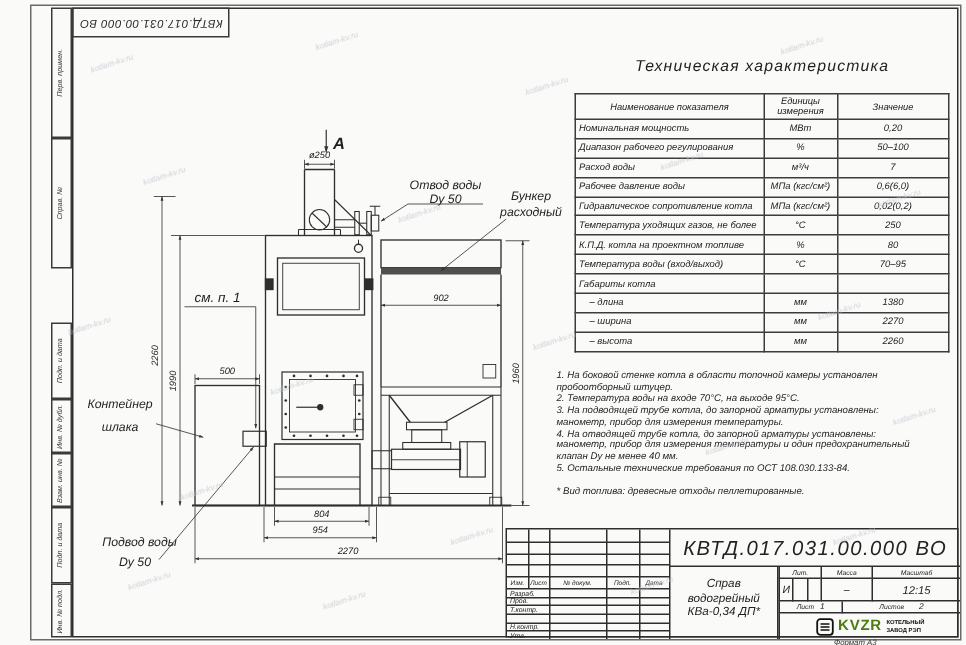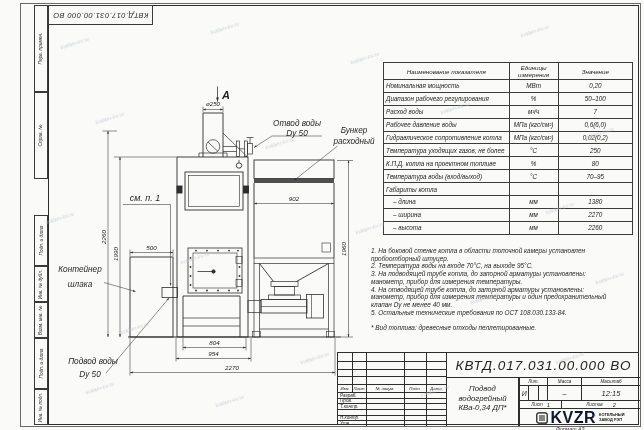--- a/index.html
+++ b/index.html
@@ -35,21 +35,21 @@
   #tb{left:337px;top:352px;width:302px;height:73px;border:1.2px solid #2e2e2e;font-style:italic;}
   #tb .ln{position:absolute;background:#2e2e2e;}
   #tb .cell{position:absolute;box-sizing:border-box;color:#222;}
   #tb-desig{left:108px;top:0;width:194px;height:25px;border-left:1px solid #2e2e2e;border-bottom:1px solid #2e2e2e;
             display:flex;align-items:center;justify-content:center;font-size:13.5px;letter-spacing:1px;color:#1a1a1a;}
   #tb-name{left:108px;top:25px;width:73px;height:48px;border-left:1px solid #2e2e2e;border-right:1px solid #2e2e2e;
            text-align:center;font-size:7.8px;padding-top:6px;line-height:9.5px;}
   .tb-h{font-size:4.5px;display:flex;align-items:center;justify-content:center;}
   .tb-v{display:flex;align-items:center;justify-content:center;}
   #tb-logo-row{left:181px;top:56px;width:121px;height:17px;display:flex;align-items:center;justify-content:center;gap:3px;}
-  #kvzr-text{font-style:normal;font-weight:bold;font-size:16px;letter-spacing:.5px;color:#0f172a;}
+  #kvzr-text{font-style:normal;font-weight:bold;font-size:10px;letter-spacing:.5px;color:#4d7c0f;}
   #company{font-style:normal;font-size:3.9px;line-height:4.6px;color:#111;font-weight:bold;}
   .rowlab{position:absolute;left:0;width:28px;font-size:4.6px;padding-left:2px;color:#222;}
   .colhead{position:absolute;font-size:4.3px;text-align:center;color:#222;}
   #format-label{left:556px;top:425.5px;font-size:5.2px;font-style:italic;color:#333;}
   
   #wm{left:0;top:0;width:644px;height:430px;pointer-events:none;z-index:6;}
   #wm span{position:absolute;font-size:5.5px;color:#bfc6cb;transform:rotate(-18deg);
            filter:blur(0.3px);opacity:.75;font-style:italic;}
   svg text{font-family:"Liberation Sans",sans-serif;}
   .dt{font-size:6.2px;font-style:italic;fill:#222;}
@@ -221,20 +221,21 @@
       <text class="lbl" x="354" y="133">Бункер</text>
       <text class="lbl" x="354" y="144">расходный</text>
       <text class="lblB" x="145" y="201">см. п. 1</text>
       <text class="lbl" x="80" y="272">Контейнер</text>
       <text class="lbl" x="80" y="287">шлака</text>
       <text class="lbl" x="93" y="364">Подвод воды</text>
       <text class="lbl" x="90" y="377">Dу 50</text>
     </g>
   </svg>
 
+  <div class="abs" id="spec-title">Техническая характеристика</div>
   <table class="spec">
     <thead>
       <tr>
         <th class="c-name" style="text-align:center">Наименование показателя</th>
         <th class="c-unit">Единицы измерения</th>
         <th class="c-val">Значение</th>
       </tr>
     </thead>
     <tbody>
         <tr>
@@ -340,21 +341,21 @@
     <div class="rowlab" style="top:39.8px">Разраб.</div>
     <div class="rowlab" style="top:45.4px">Пров.</div>
     <div class="rowlab" style="top:51px">Т.контр.</div>
     <div class="rowlab" style="top:56.7px"></div>
     <div class="rowlab" style="top:62.4px">Н.контр.</div>
     <div class="rowlab" style="top:68px">Утв.</div>
 
     <div class="cell" id="tb-desig">КВТД.017.031.00.000 ВО</div>
 
     <div class="cell" id="tb-name">
-      <div>Подвод водогрейный</div>
+      <div>Справ водогрейный</div>
       <div>КВа-0,34 ДП*</div>
     </div>
 
     <div class="cell tb-h" style="left:181px;top:25px;width:28px;height:8px;border-left:1px solid #2e2e2e;border-bottom:0.7px solid #2e2e2e">Лит.</div>
     <div class="cell tb-h" style="left:209px;top:25px;width:34px;height:8px;border-left:0.7px solid #2e2e2e;border-bottom:0.7px solid #2e2e2e">Масса</div>
     <div class="cell tb-h" style="left:243px;top:25px;width:59px;height:8px;border-left:0.7px solid #2e2e2e;border-bottom:0.7px solid #2e2e2e">Масштаб</div>
 
     <div class="cell tb-v" style="left:181px;top:33px;width:9.3px;height:15px;border-left:1px solid #2e2e2e;border-bottom:1px solid #2e2e2e;font-size:7px">И</div>
     <div class="cell tb-v" style="left:190.3px;top:33px;width:9.3px;height:15px;border-left:0.6px solid #2e2e2e;border-bottom:1px solid #2e2e2e"></div>
     <div class="cell tb-v" style="left:199.6px;top:33px;width:9.4px;height:15px;border-left:0.6px solid #2e2e2e;border-bottom:1px solid #2e2e2e"></div>

